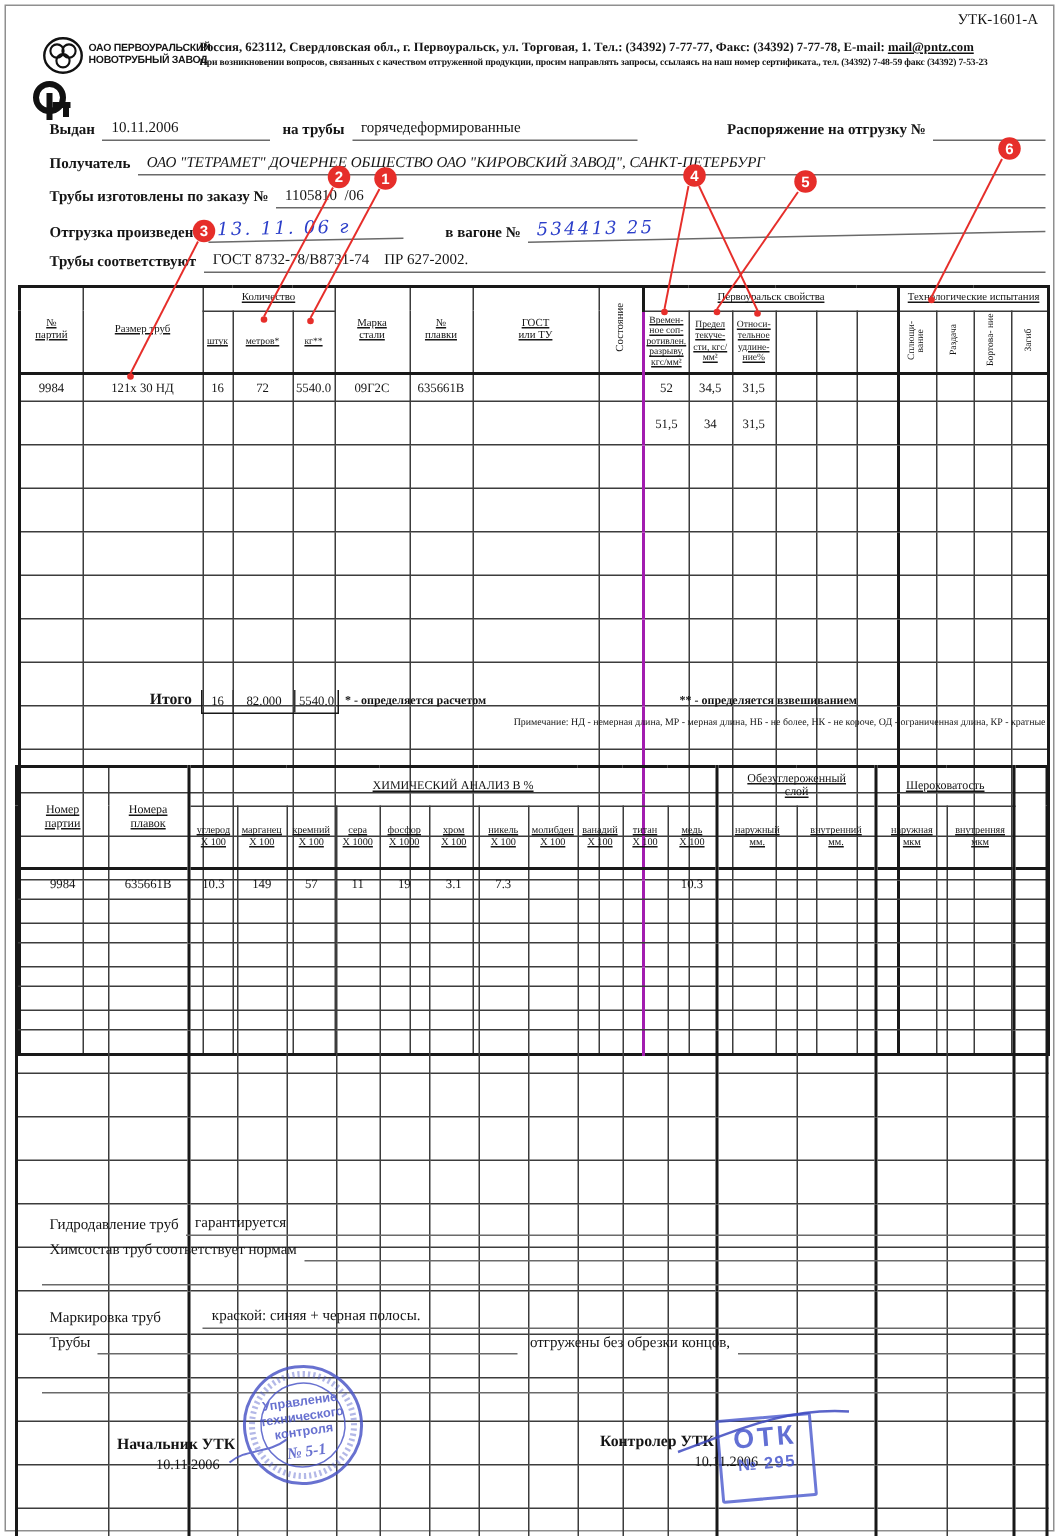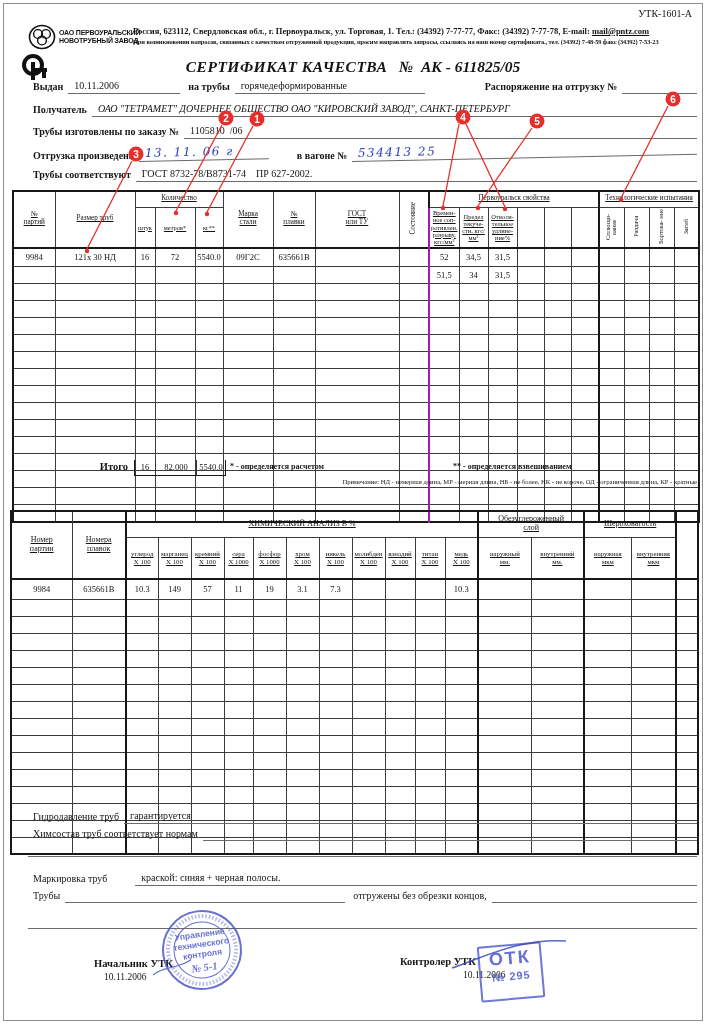--- a/index.html
+++ b/index.html
@@ -39,21 +39,21 @@
   #t2{border:2px solid #181818;}
   thead th{font-size:7.2px;line-height:1.1;text-decoration:underline;}
   #t1 thead tr.gr{height:16px;}
   #t1 thead tr.sub{height:40px;}
   #t1 thead tr.sub th{font-size:6.4px;}
   #t2 thead tr.gr{height:26px;}
   #t2 thead tr.gr th{font-size:8px;}
   #t2 thead tr.sub{height:42px;}
   #t2 thead tr.sub th{font-size:6.8px;}
   thead{border-bottom:2px solid #181818;}
-  tbody tr{height:17px;}
+  tbody tr{height:29px;}
   tbody tr.first{height:19px;}
   #t2 tbody tr.first{height:20px;}
   tbody td{font-size:8.5px;}
   .vert span{writing-mode:vertical-rl;transform:rotate(180deg);display:inline-block;max-height:38px;line-height:1;}
   .two{white-space:pre-line;}
   #t1 td:nth-child(10),#t1 thead tr.sub th:nth-child(4){border-left:2px solid #a21caf;}
   #t1 td:nth-child(16),#t1 thead tr.sub th:nth-child(10){border-left:2px solid #181818;}
   .bl2{border-left:2px solid #181818 !important;}
   #t2 td:nth-child(3),#t2 thead tr.sub th:nth-child(1){border-left:2px solid #181818;}
   #t2 td:nth-child(14),#t2 thead tr.sub th:nth-child(12){border-left:2px solid #181818;}
@@ -105,25 +105,20 @@
   <div id="addr1"><span>Россия, 623112, Свердловская обл., г. Первоуральск, ул. Торговая, 1. Тел.: (34392) 7-77-77, Факс: (34392) 7-77-78,</span> <b>E-mail:</b> <a href="#">mail@pntz.com</a></div>
   <div id="addr2">При возникновении вопросов, связанных с качеством отгруженной продукции, просим направлять запросы, ссылаясь на наш номер сертификата., тел. (34392) 7-48-59 факс (34392) 7-53-23</div>
 
   <svg id="rst" width="30" height="30" viewBox="0 0 30 30">
     <circle cx="13" cy="13" r="9" fill="none" stroke="#111" stroke-width="4"></circle>
     <rect x="11" y="10" width="4" height="18" fill="#111"></rect>
     <rect x="15" y="16" width="12" height="4" fill="#111"></rect>
     <rect x="22" y="16" width="4" height="10" fill="#111"></rect>
   </svg>
 
-  <div id="title">
-    <span class="t1">СЕРТИФИКАТ КАЧЕСТВА</span>&nbsp;&nbsp;
-    <span class="t2">№</span>&nbsp;
-    <span class="t2">АК -  611825/05</span>
-  </div>
 
   <div class="frow" style="top:80px">
     <span class="lbl">Выдан</span>
     <span class="val u sp" style="width:100px">10.11.2006</span>
     <span class="lbl" style="padding-left:8px">на трубы</span>
     <span class="val u sp" style="width:178px">горячедеформированные</span>
     <span class="sp" style="width:60px"></span>
     <span class="lbl">Распоряжение на отгрузку №</span>
     <span class="val u fill"></span>
   </div>
@@ -963,21 +958,21 @@
   <div class="frow" style="top:890px">
     <span class="lbl2">Трубы</span>
     <span class="val u sp" style="width:268px"></span>
     <span class="lbl2" style="padding-left:8px">отгружены без обрезки концов,</span>
     <span class="val u fill"></span>
   </div>
   <div class="frow" style="top:928px;left:28px">
     <span class="val u fill"></span>
   </div>
 
-  <div class="sig" style="left:94px;top:958px">Начальник  УТК</div>
+  <div class="sig" style="left:78px;top:958px">Начальник  УТК</div>
   <div class="sigdate" style="left:104px;top:972px">10.11.2006</div>
   <div class="sig" style="left:400px;top:956px">Контролер УТК</div>
   <div class="sigdate" style="left:463px;top:970px">10.11.2006</div>
 
   <svg class="overlay" width="706" height="1024" style="z-index:4">
     <g transform="rotate(-8 202 950)" opacity="0.82">
       <circle cx="202" cy="950" r="39" fill="none" stroke="#4853c6" stroke-width="2"></circle>
       <circle cx="202" cy="950" r="28" fill="none" stroke="#4853c6" stroke-width="1"></circle>
       <circle cx="202" cy="950" r="34" fill="none" stroke="#4853c6" stroke-width="4" stroke-dasharray="1.5,2" opacity="0.5"></circle>
       <text x="202" y="937" text-anchor="middle" font-size="8.5" font-weight="bold" fill="#4853c6" font-family="Liberation Sans, sans-serif">Управление</text>

